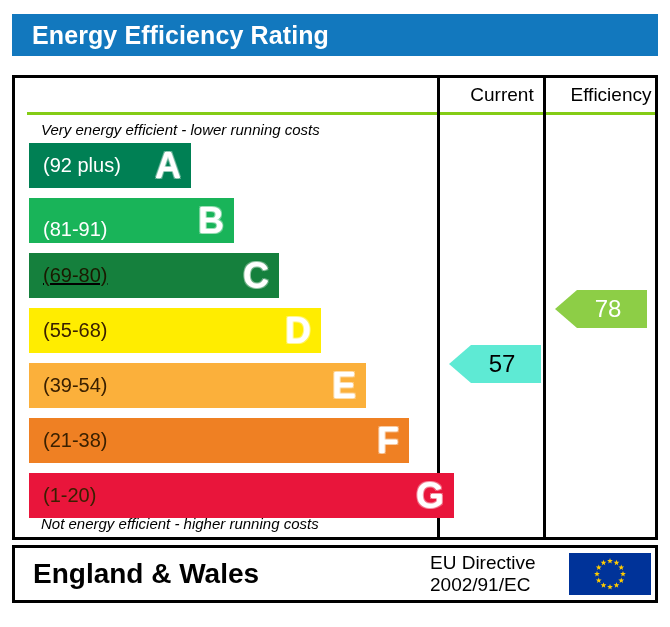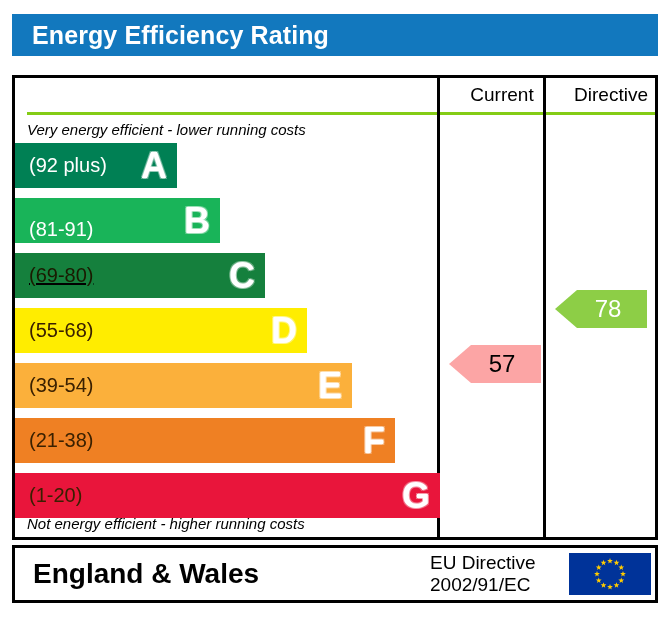--- a/index.html
+++ b/index.html
@@ -82,21 +82,21 @@
     bottom: 0;
     width: 3px;
     background: #000000;
   }
   .vline-1 { left: 422px; }
   .vline-2 { left: 528px; }
 
   
   .bands {
     position: absolute;
-    left: 0;
+    left: 14px;
     top: 37px;
     width: 422px;
     bottom: 0;
   }
   .caption {
     position: absolute;
     left: 12px;
     height: 24px;
     display: flex;
     align-items: center;
@@ -196,21 +196,21 @@
 <div id="epc">
 
   <div class="title-bar">
     <span class="title-text">Energy Efficiency Rating</span>
   </div>
 
   <div class="table">
 
     <div class="head-row">
       <div class="col-label col-current">Current</div>
-      <div class="col-label col-potential">Directive</div>
+      <div class="col-label col-potential">Efficiency</div>
     </div>
 
     <div class="vline vline-1"></div>
     <div class="vline vline-2"></div>
 
     <div class="bands">
       <div class="caption caption-top">Very energy efficient - lower running costs</div>
       <div class="caption caption-bottom">Not energy efficient - higher running costs</div>
       <div id="band-container">
           <div class="band" style="width: 162px; top: 28px; background: rgb(0, 128, 84);">
@@ -238,21 +238,21 @@
             <span class="band-letter">F</span>
           </div>
           <div class="band" style="width: 425px; top: 358px; background: rgb(233, 21, 59);">
             <span class="band-range" style="color: rgb(58, 32, 0);">(1-20)</span>
             <span class="band-letter">G</span>
           </div>
         </div>
     </div>
 
     <div id="marker-container">
-        <div class="marker" style="left: 434px; top: 267px; width: 92px; background: #fca5a5; color: rgb(0, 0, 0); text-align: right;">
+        <div class="marker" style="left: 434px; top: 267px; width: 92px; background: #5eead4; color: rgb(0, 0, 0); text-align: right;">
           <span style="padding-left: 14px;">57</span>
         </div>
         <div class="marker" style="left: 540px; top: 212px; width: 92px; background: rgb(141, 206, 70); color: rgb(255, 255, 255);">
           <span style="padding-left: 14px;">78</span>
         </div>
       </div>
   </div>
 
   <div class="footer">
     <div class="footer-region">England &amp; Wales</div>

